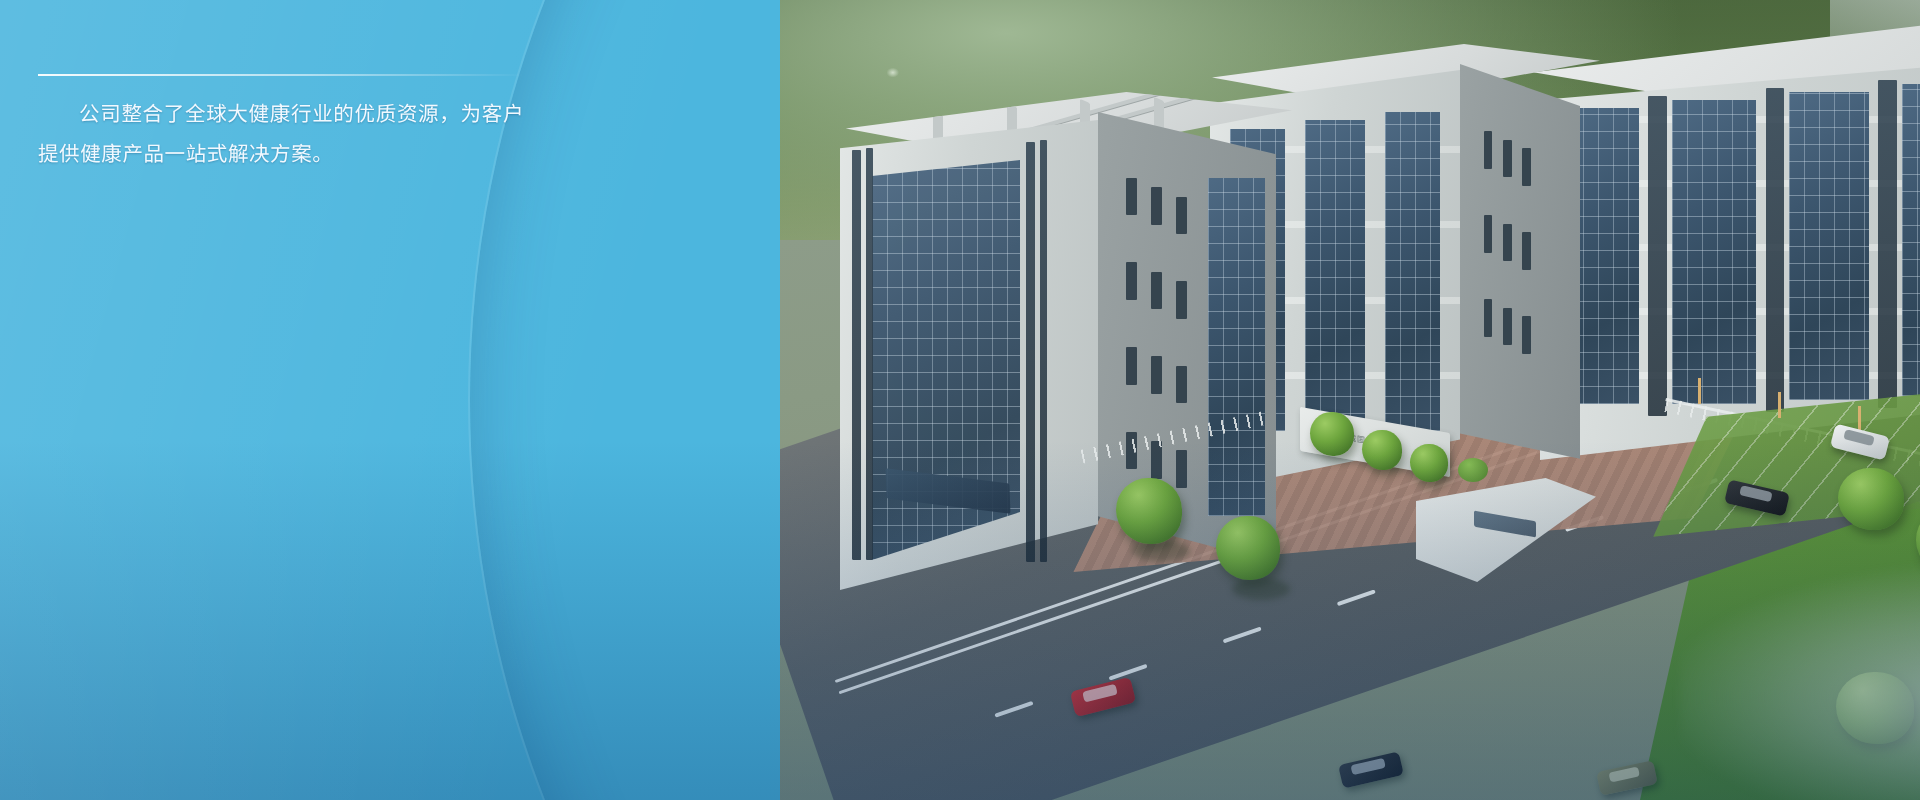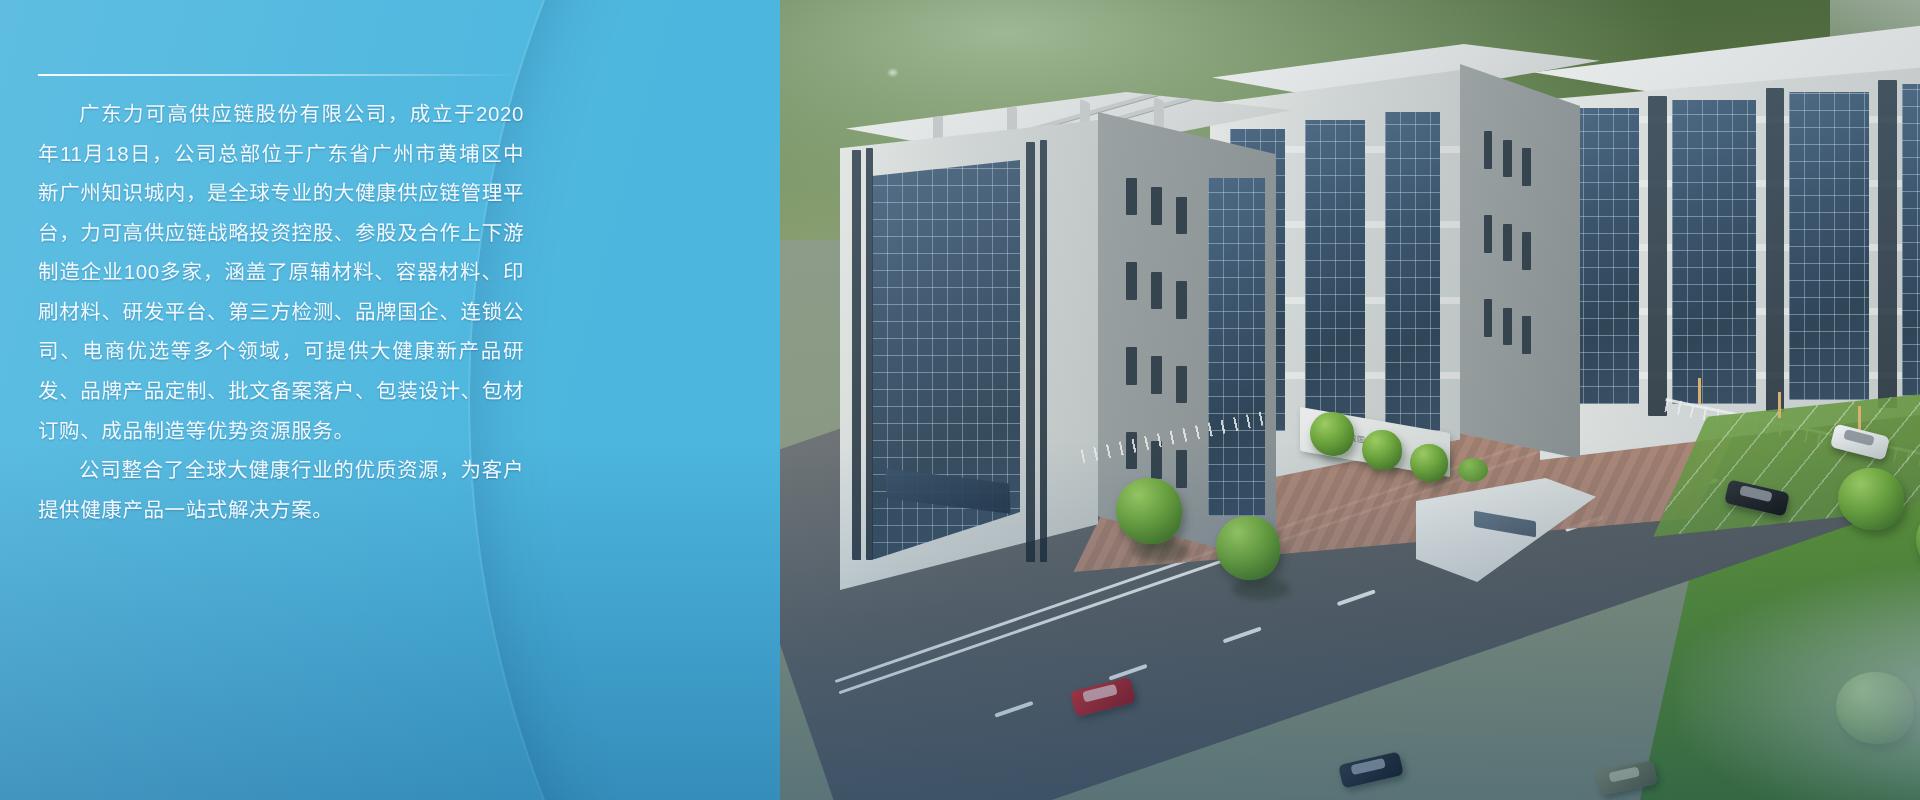--- a/index.html
+++ b/index.html
@@ -411,18 +411,17 @@
 
     </div>
     <div class="disc-edge"></div>
   </div>
 
   <div class="bg-vign"></div>
 
   <div class="textcol">
     <div class="title-rule"></div>
     <div class="body-copy">
-      <p>广东力可高供应链股份有限公司，成立于2020年11月18日，公司总部位于广东省广州市黄埔区中新广州知识城内，是全球专业的大健康供应链管理平台，力可高供应链战略投资控股、参股及合作上下游制造企业100多家，涵盖了原辅材料、容器材料、印刷材料、研发平台、第三方检测、品牌国企、连锁公司、电商优选等多个领域，可提供大健康新产品研发、品牌产品定制、批文备案落户、包装设计、包材订购、成品制造等优势资源服务。</p>
       <p>公司整合了全球大健康行业的优质资源，为客户提供健康产品一站式解决方案。</p>
     </div>
   </div>
 
 </div>
 
 </body></html>

